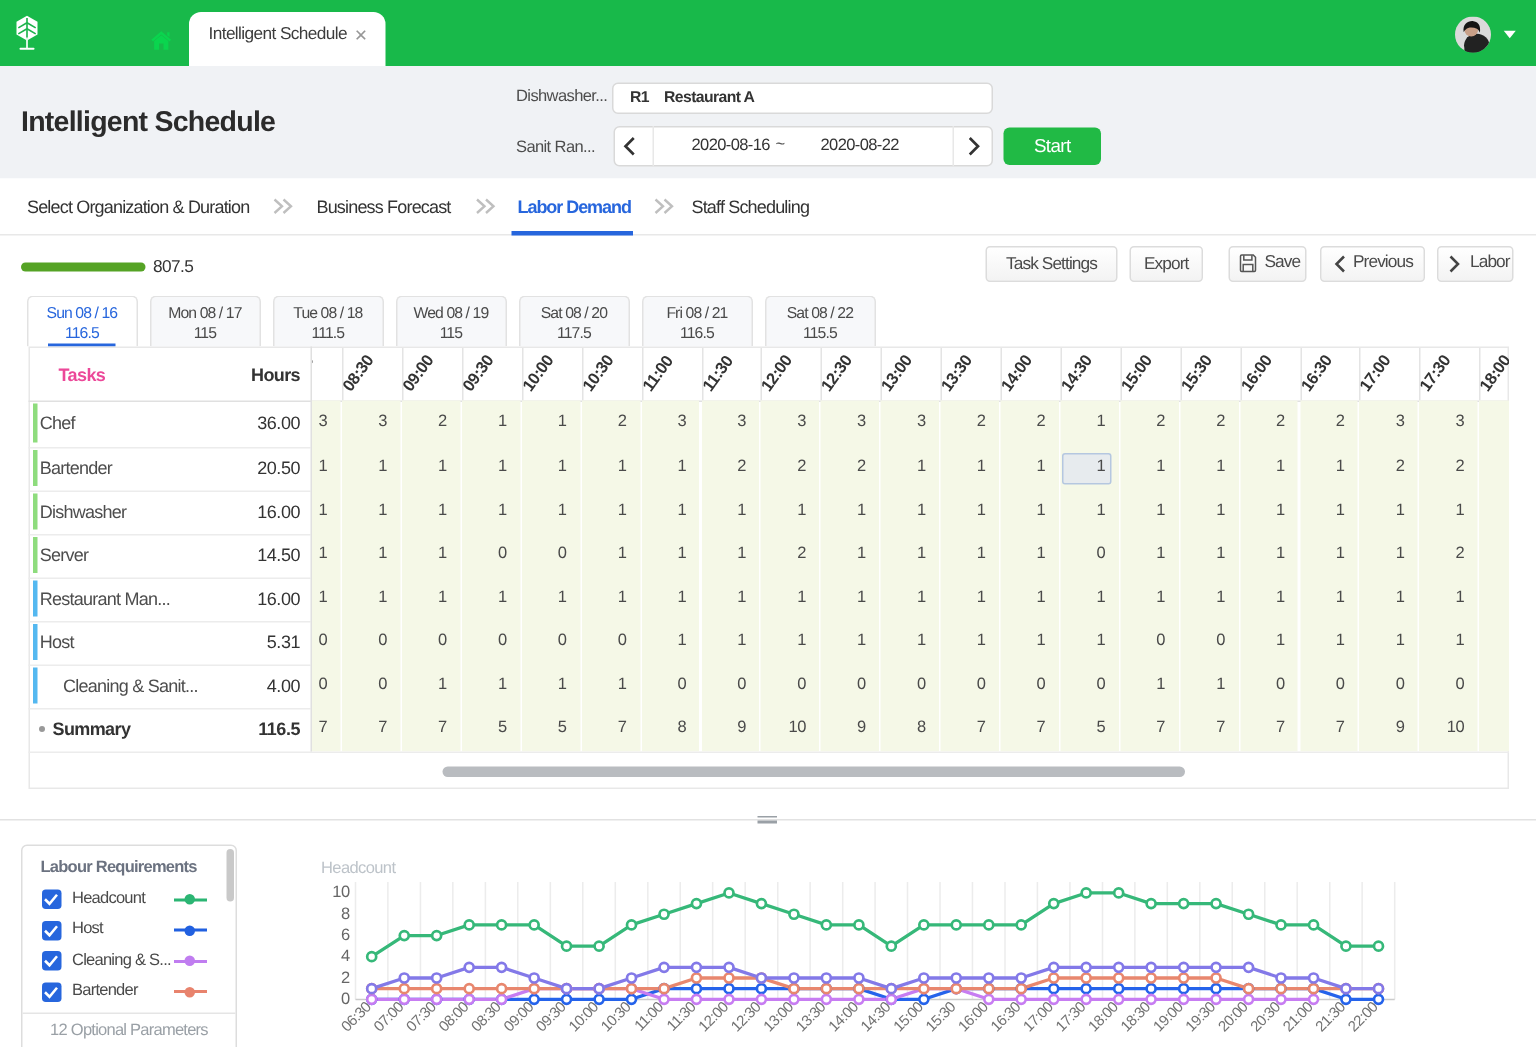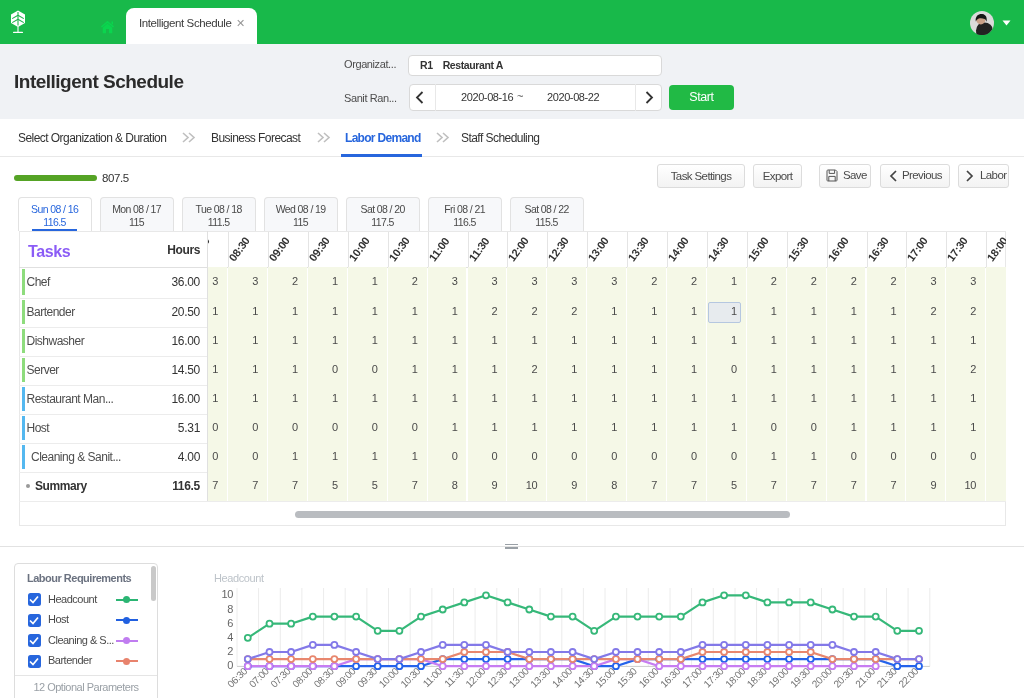--- a/index.html
+++ b/index.html
@@ -40,21 +40,21 @@
 <circle cx="10.8" cy="8.8" r="4.6" fill="#c9a088"></circle>
 <path d="M5.8 10.5 C4.8 5 9 2.6 12.3 3.1 C16.2 3.7 17.2 6.8 16.6 10.8 C16 9.2 15.2 8.3 14.6 8.1 C12.2 7.2 9 6.9 7.2 8.6 C6.5 9.2 6 9.8 5.8 10.5 Z" fill="#151515"></path>
 </g>
     </svg>
 <svg class="abs" style="left:1002px;top:20px;" width="9" height="6" viewBox="0 0 9 6">
       <path d="M0.5 0.5 L8.5 0.5 L4.5 5.5 Z" fill="#fff"></path>
     </svg>
 </div>
 <div class="abs" style="left:0;top:44px;width:1024px;height:75px;background:#f0f2f5;"></div>
 <div class="abs" style="left:14px;top:71px;font-size:19px;font-weight:bold;letter-spacing:-0.5px;color:#2b2b2b;">Intelligent Schedule</div>
-<div class="abs" style="left:344px;top:58px;font-size:11px;color:#4d4d4d;">Organizat...</div>
+<div class="abs" style="left:344px;top:58px;font-size:11px;color:#4d4d4d;">Dishwasher...</div>
 <div class="abs" style="left:344px;top:92px;font-size:11px;color:#4d4d4d;">Sanit Ran...</div>
 <div class="abs" style="left:408px;top:55px;width:254px;height:21px;background:#fff;border:1px solid #d9d9d9;border-radius:4px;"></div>
 <div class="abs" style="left:420px;top:59px;font-size:10.5px;color:#333;font-weight:bold;">R1&nbsp;&nbsp;&nbsp;&nbsp;Restaurant A</div>
 <div class="abs" style="left:409px;top:84px;width:253px;height:27px;background:#fff;border:1px solid #d9d9d9;border-radius:4px;"></div>
 <div class="abs" style="left:409px;top:84px;width:27px;height:27px;border-right:1px solid #e8e8e8;"></div>
 <div class="abs" style="left:635px;top:84px;width:27px;height:27px;border-left:1px solid #e8e8e8;"></div>
 <svg class="abs" style="left:415px;top:91px;" width="9" height="13" viewBox="0 0 9 13">
     <path d="M7.5 1 L2 6.5 L7.5 12" stroke="#333" stroke-width="1.8" fill="none"></path>
   </svg>
 <svg class="abs" style="left:645px;top:91px;" width="9" height="13" viewBox="0 0 9 13">
@@ -123,21 +123,21 @@
 <div class="abs" style="left:427.6px;top:197px;width:74px;height:34px;border-radius:4px 4px 0 0;background:#f7f8fa;border:1px solid #e2e2e2;border-bottom:none;color:#4a4a4a;font-size:10.5px;letter-spacing:-0.6px;text-align:center;">
     <div style="margin-top:5px;">Fri 08 / 21</div>
     <div style="margin-top:1px;">116.5</div>
   </div>
 <div class="abs" style="left:509.6px;top:197px;width:74px;height:34px;border-radius:4px 4px 0 0;background:#f7f8fa;border:1px solid #e2e2e2;border-bottom:none;color:#4a4a4a;font-size:10.5px;letter-spacing:-0.6px;text-align:center;">
     <div style="margin-top:5px;">Sat 08 / 22</div>
     <div style="margin-top:1px;">115.5</div>
   </div>
 <div class="abs" style="left:32px;top:229px;width:45px;height:3px;background:#2766dd;"></div>
 <div class="abs" style="left:19px;top:231px;width:987px;height:295px;border:1px solid #e8e8e8;background:#fff;"></div>
-<div class="abs" style="left:28px;top:243px;font-size:16px;font-weight:bold;letter-spacing:-0.4px;color:#8b5cf6;">Tasks</div>
+<div class="abs" style="left:39px;top:243px;font-size:12px;font-weight:bold;letter-spacing:-0.4px;color:#ec4899;">Tasks</div>
 <div class="abs" style="left:140px;top:243px;width:60px;font-size:12px;font-weight:bold;letter-spacing:-0.4px;color:#333;text-align:right;">Hours</div>
 <div class="abs" style="left:19px;top:266.6px;width:987px;height:1px;background:#e0e0e0;"></div>
 <div class="abs" style="left:21.5px;top:269.1px;width:3px;height:25.9px;background:#8edc7d;"></div>
 <div class="abs" style="left:26.5px;top:275.1px;font-size:12px;letter-spacing:-0.5px;color:#4d4d4d;">Chef</div>
 <div class="abs" style="left:140px;top:275.1px;width:60px;font-size:12px;letter-spacing:-0.3px;color:#333;text-align:right;">36.00</div>
 <div class="abs" style="left:19px;top:297.5px;width:188px;height:1px;background:#ececec;"></div>
 <div class="abs" style="left:21.5px;top:300.0px;width:3px;height:24.1px;background:#8edc7d;"></div>
 <div class="abs" style="left:26.5px;top:305.0px;font-size:12px;letter-spacing:-0.5px;color:#4d4d4d;">Bartender</div>
 <div class="abs" style="left:140px;top:305.0px;width:60px;font-size:12px;letter-spacing:-0.3px;color:#333;text-align:right;">20.50</div>
 <div class="abs" style="left:19px;top:326.6px;width:188px;height:1px;background:#ececec;"></div>
@@ -151,21 +151,21 @@
 <div class="abs" style="left:19px;top:384.6px;width:188px;height:1px;background:#ececec;"></div>
 <div class="abs" style="left:21.5px;top:387.1px;width:3px;height:24.1px;background:#54b8f0;"></div>
 <div class="abs" style="left:26.5px;top:392.2px;font-size:12px;letter-spacing:-0.5px;color:#4d4d4d;">Restaurant Man...</div>
 <div class="abs" style="left:140px;top:392.2px;width:60px;font-size:12px;letter-spacing:-0.3px;color:#333;text-align:right;">16.00</div>
 <div class="abs" style="left:19px;top:413.7px;width:188px;height:1px;background:#ececec;"></div>
 <div class="abs" style="left:21.5px;top:416.2px;width:3px;height:24.1px;background:#54b8f0;"></div>
 <div class="abs" style="left:26.5px;top:421.2px;font-size:12px;letter-spacing:-0.5px;color:#4d4d4d;">Host</div>
 <div class="abs" style="left:140px;top:421.2px;width:60px;font-size:12px;letter-spacing:-0.3px;color:#333;text-align:right;">5.31</div>
 <div class="abs" style="left:19px;top:442.8px;width:188px;height:1px;background:#ececec;"></div>
 <div class="abs" style="left:21.5px;top:445.2px;width:3px;height:24.1px;background:#54b8f0;"></div>
-<div class="abs" style="left:31px;top:450.3px;font-size:12px;letter-spacing:-0.5px;color:#4d4d4d;">Cleaning &amp; Sanit...</div>
+<div class="abs" style="left:42px;top:450.3px;font-size:12px;letter-spacing:-0.5px;color:#4d4d4d;">Cleaning &amp; Sanit...</div>
 <div class="abs" style="left:140px;top:450.3px;width:60px;font-size:12px;letter-spacing:-0.3px;color:#333;text-align:right;">4.00</div>
 <div class="abs" style="left:19px;top:471.8px;width:188px;height:1px;background:#ececec;"></div>
 <div class="abs" style="left:26px;top:484.3px;width:4px;height:4px;border-radius:2px;background:#999;"></div>
 <div class="abs" style="left:35px;top:479.3px;font-size:12px;font-weight:bold;letter-spacing:-0.4px;color:#333;">Summary</div>
 <div class="abs" style="left:140px;top:479.3px;width:60px;font-size:12px;font-weight:bold;letter-spacing:-0.3px;color:#333;text-align:right;">116.5</div>
 <div class="abs" style="left:19px;top:500.9px;width:987px;height:1px;background:#ececec;"></div>
 <div class="abs" style="left:207px;top:231px;width:1px;height:269.9px;background:#e0e0e0;"></div>
 <div class="abs" style="left:208px;top:232px;width:798px;height:268.9px;overflow:hidden;">
 <div class="abs" style="left:20.1px;top:0;width:1px;height:34.6px;background:#e4e4e4;"></div>
 <div class="abs" style="left:-10.8px;top:18.6px;transform:rotate(-54deg);transform-origin:left bottom;font-size:11px;font-weight:bold;letter-spacing:-0.3px;color:#333;white-space:nowrap;height:13px;line-height:13px;">08:00</div>

